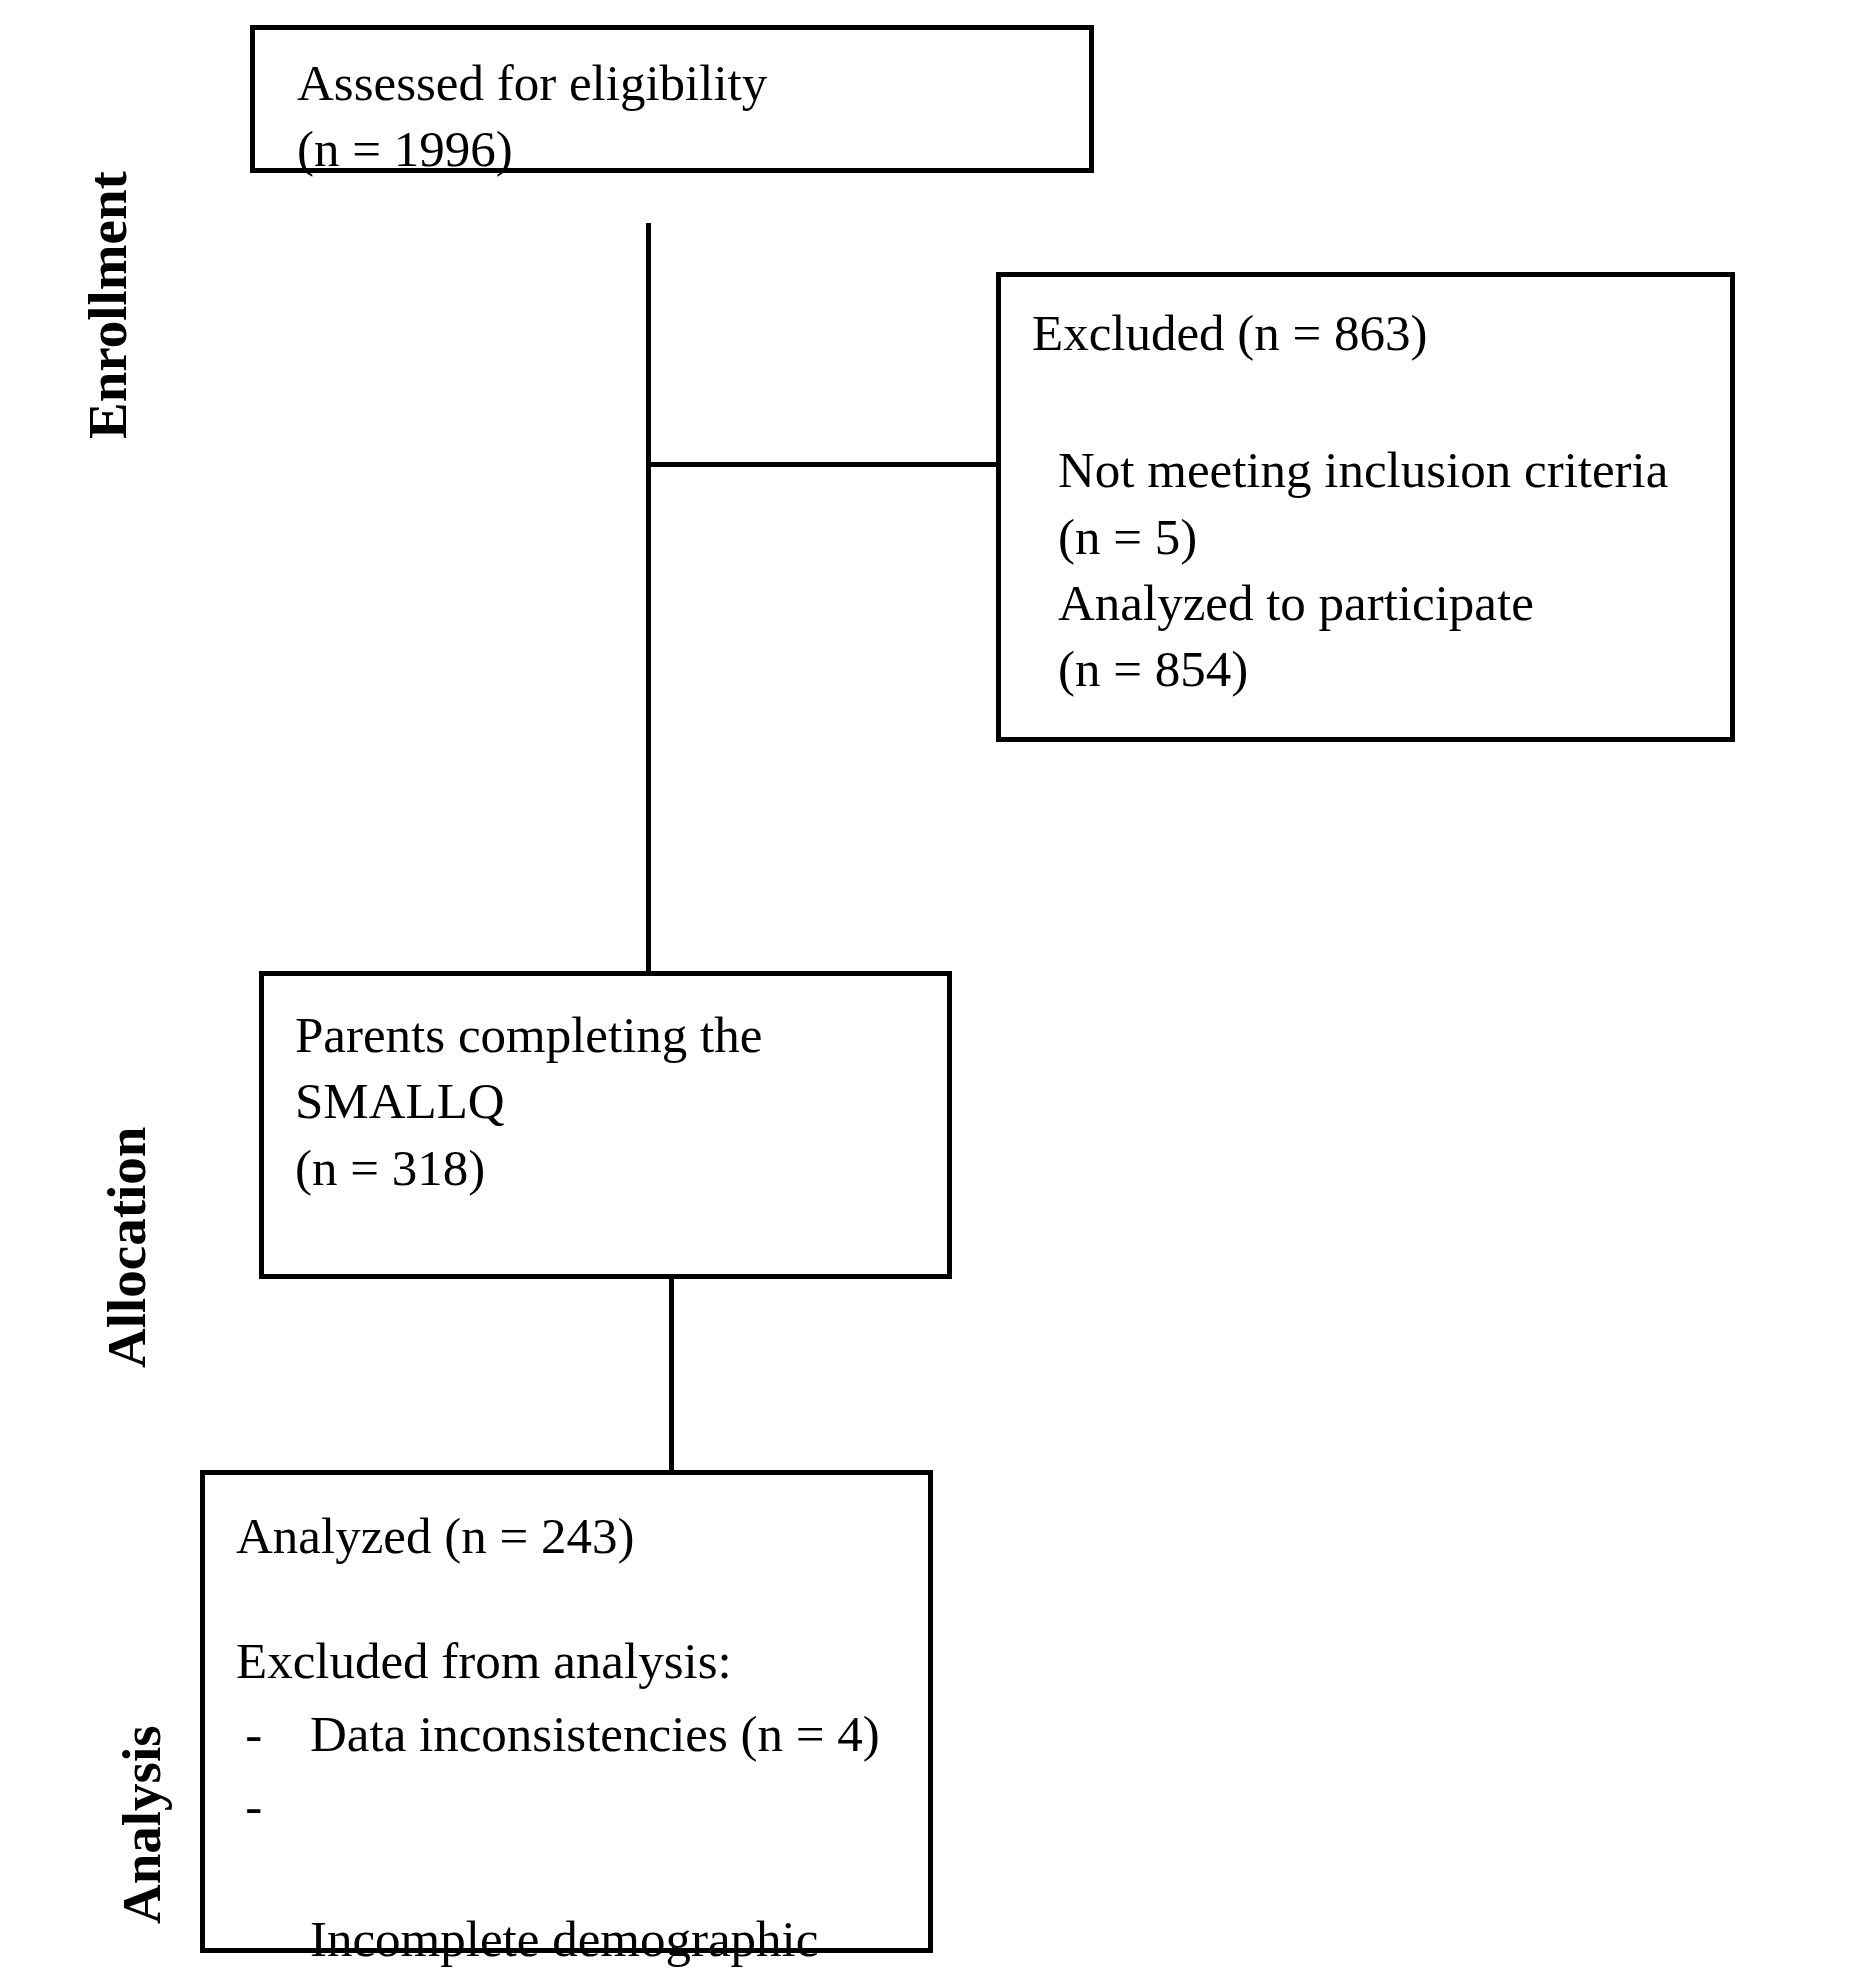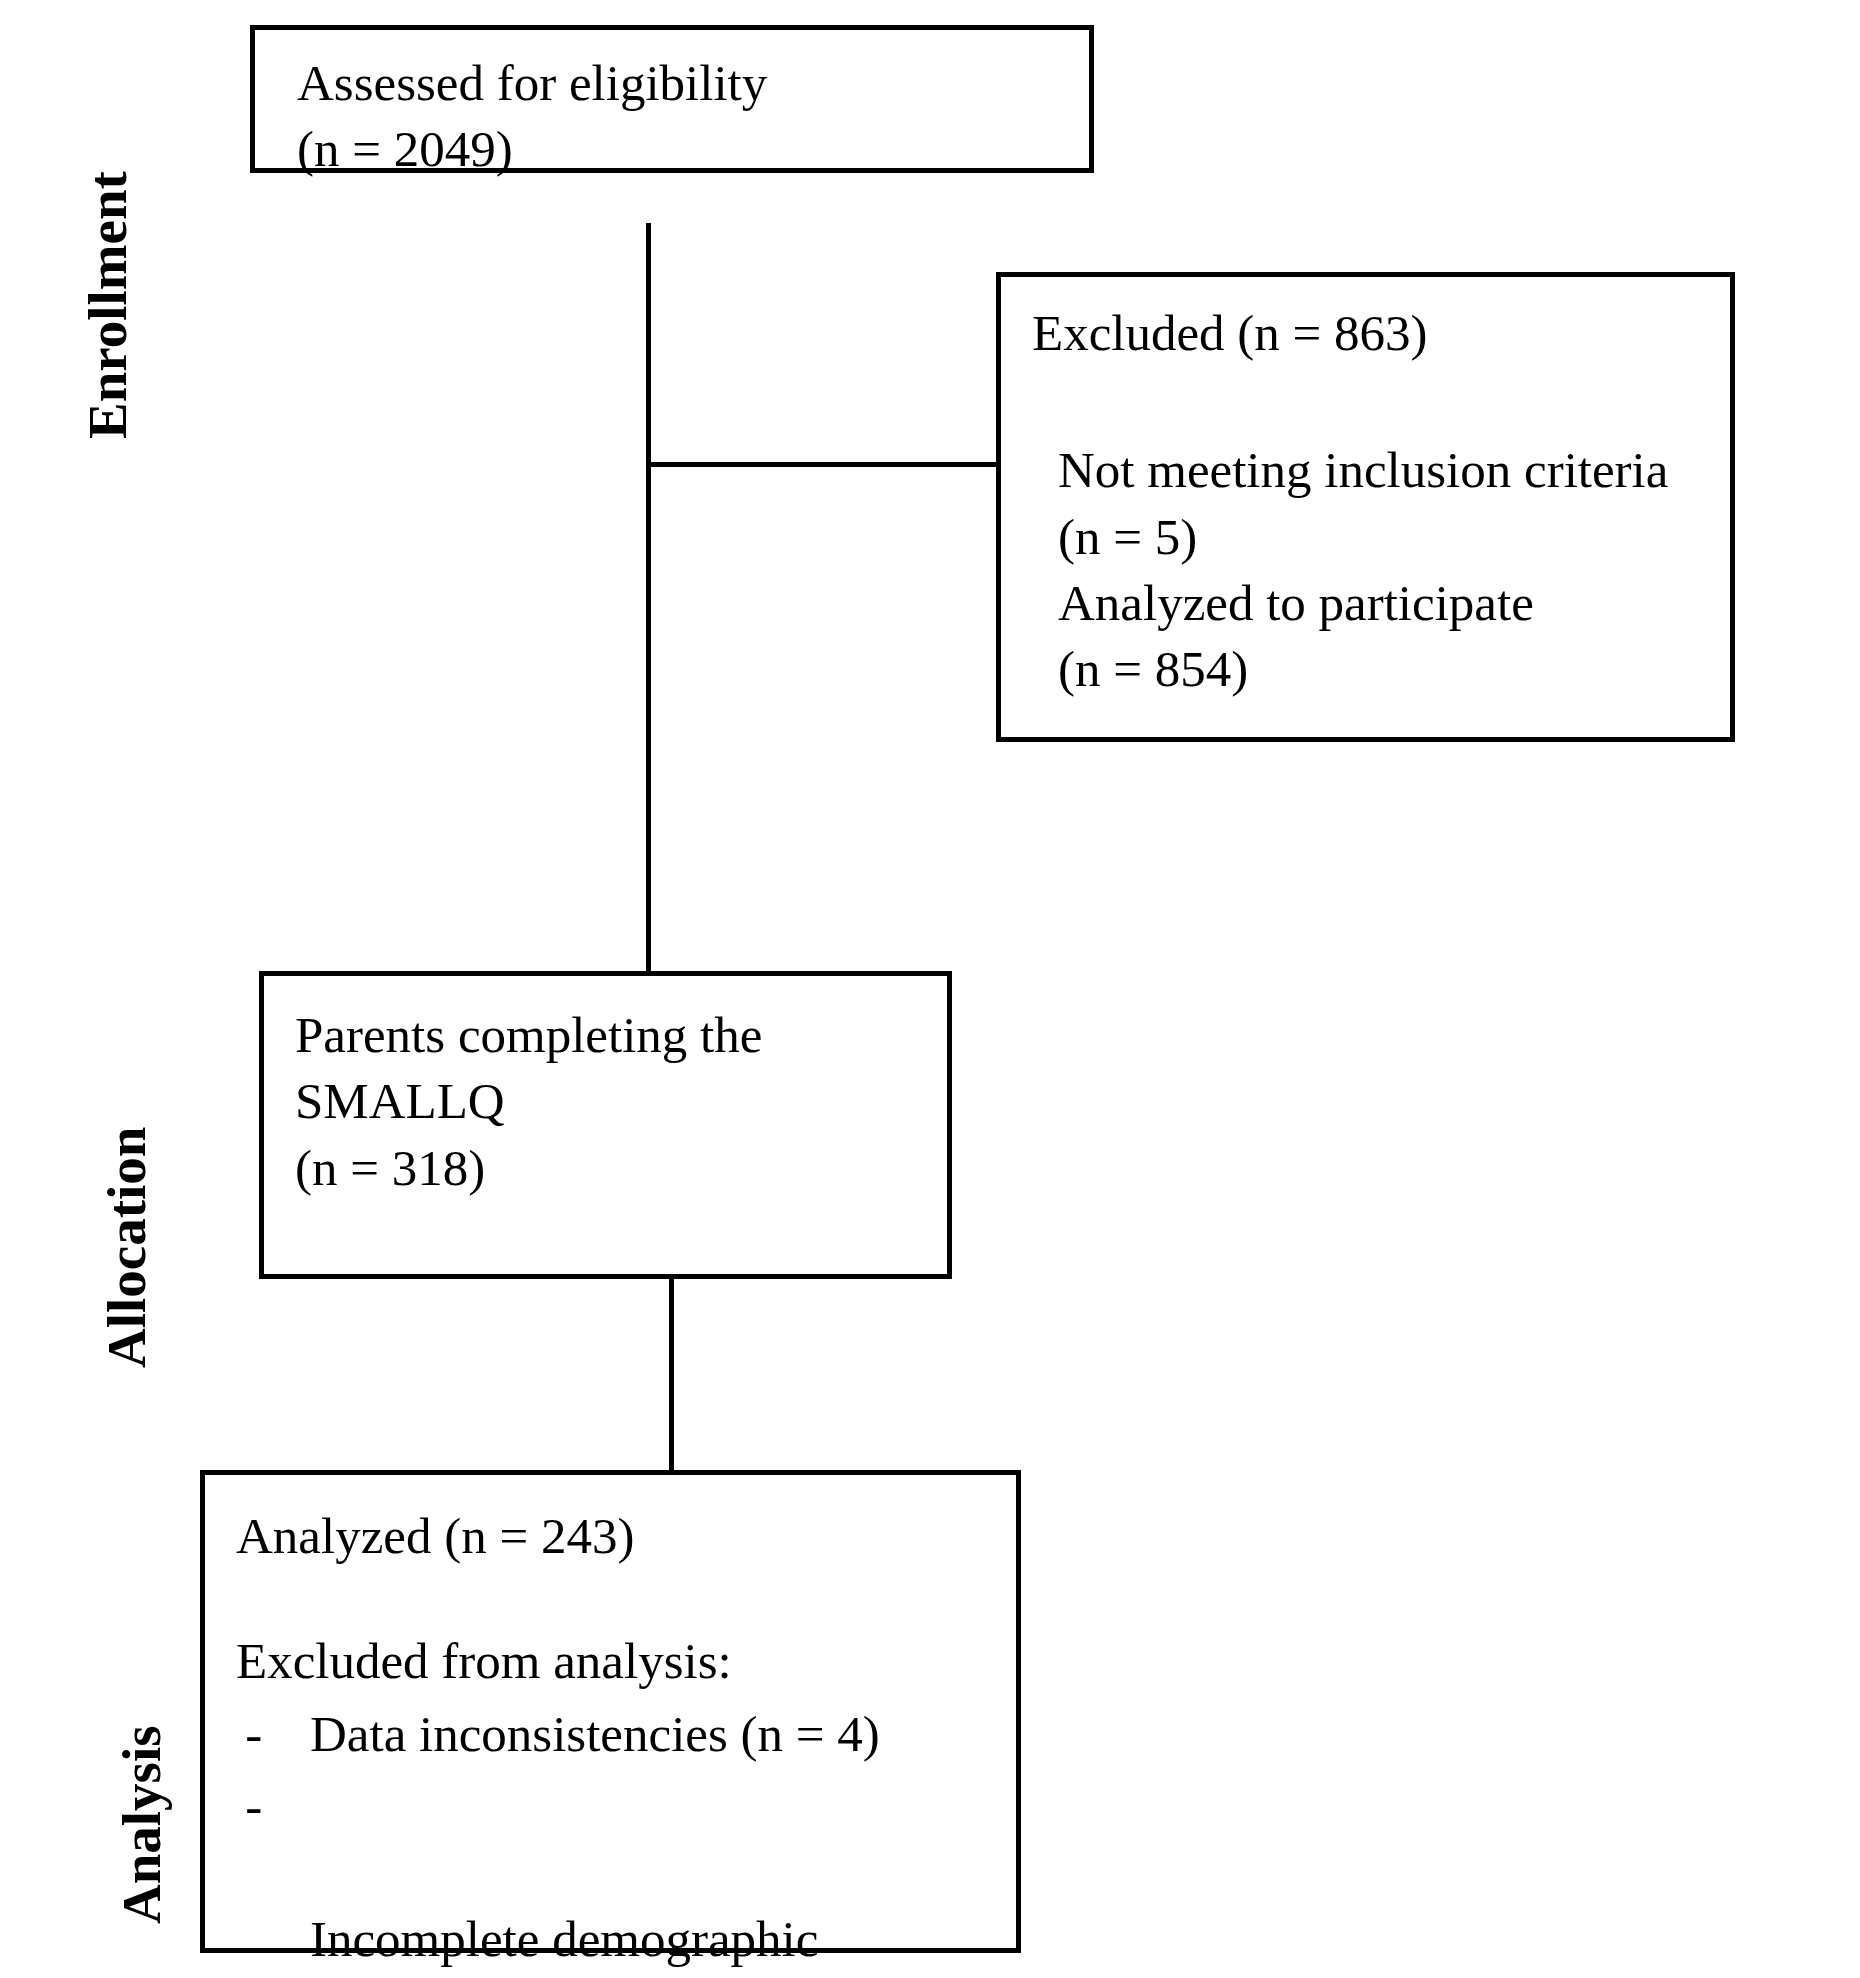--- a/index.html
+++ b/index.html
@@ -60,21 +60,21 @@
     width: 739px; height: 470px;
     padding: 23px 0 0 31px;
   }
   #box-parents {
     left: 259px; top: 971px;
     width: 693px; height: 308px;
     padding: 26px 8px 0 31px;
   }
   #box-analyzed {
     left: 200px; top: 1470px;
-    width: 821px; height: 483px;
+    width: 733px; height: 483px;
     padding: 28px 12px 0 31px;
   }
 
   
   .excl-gap { display: block; height: 71px; }
   .excl-sub { display: block; padding-left: 26px; white-space: pre-wrap; }
 
   
   .ana-gap { display: block; height: 59px; }
   .bullet-row {
@@ -121,21 +121,21 @@
   <div class="stage-label" id="label-analysis">Analysis</div>
 
   <div class="conn-v" id="conn-assessed-down"></div>
 
   <div class="conn-h" id="conn-to-excluded"></div>
 
   <div class="conn-v" id="conn-parents-down"></div>
 
   <div class="flow-box" id="box-assessed">
     <span class="txt">Assessed for eligibility</span>
-    <span class="txt">(n = 2049)</span>
+    <span class="txt">(n = 1996)</span>
   </div>
 
   <div class="flow-box" id="box-excluded">
     <span class="txt">Excluded (n = 863)</span>
     <span class="excl-gap"></span>
     <span class="excl-sub">Not meeting inclusion criteria</span>
     <span class="excl-sub">(n = 5)</span>
     <span class="excl-sub">Analyzed to participate</span>
     <span class="excl-sub">(n = 854)</span>
   </div>

